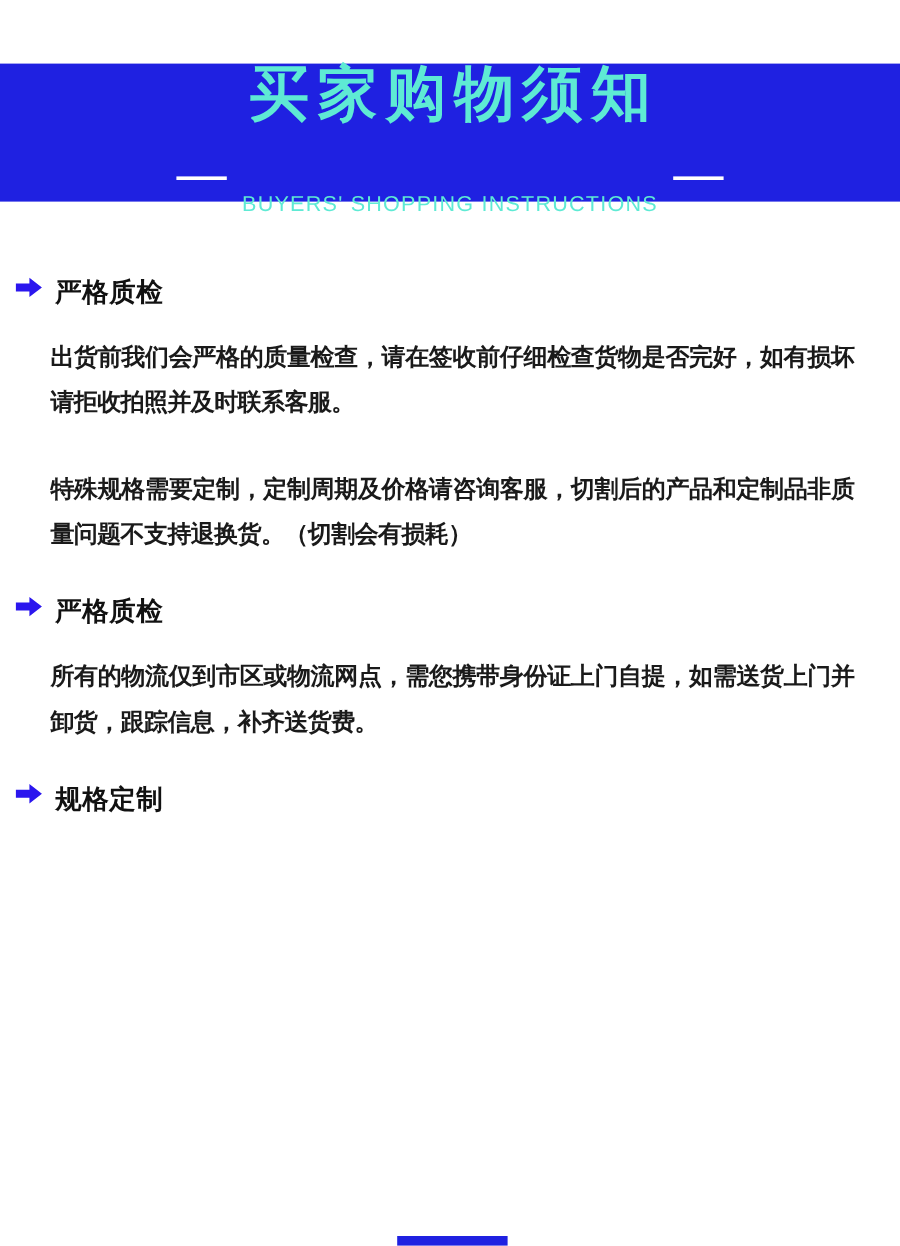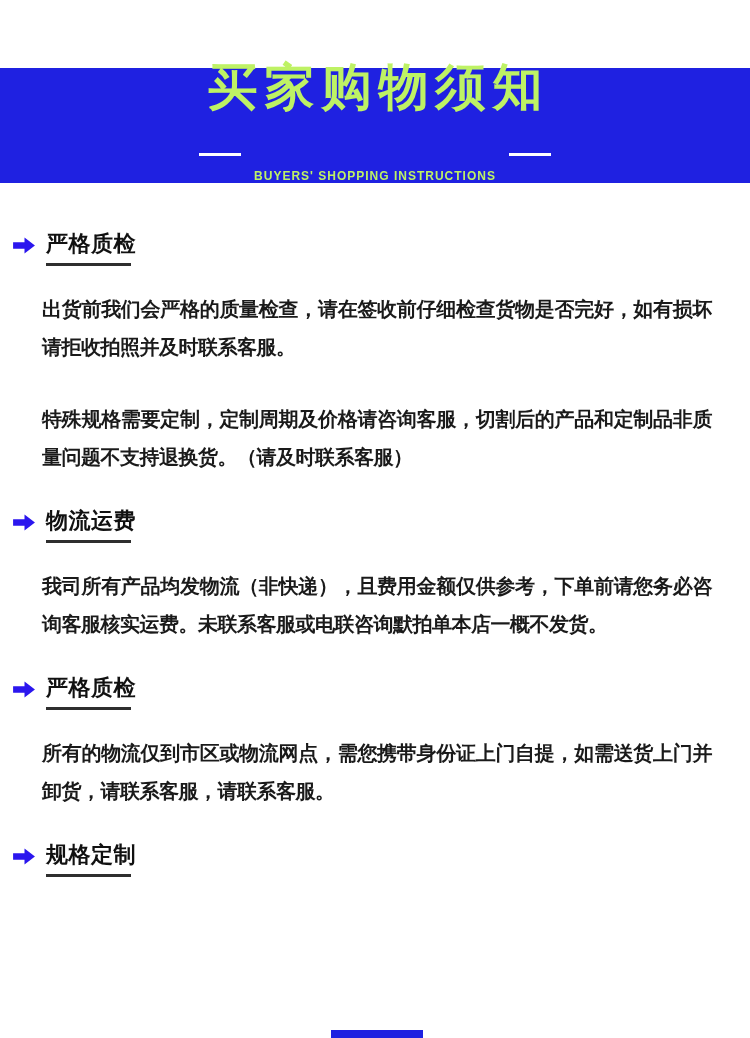--- a/index.html
+++ b/index.html
@@ -14,42 +14,42 @@
   body{
     width:750px;height:1038px;
     background:#ffffff;
     font-family:"Liberation Sans","DejaVu Sans",sans-serif;
     position:relative;
     overflow:hidden;
   }
   
   .banner{
     position:absolute;
-    top:68px;left:0;
+    top:53px;left:0;
     width:750px;height:115px;
     background:var(--banner-blue);
-    color:#bef264;
+    color:#5eead4;
     display:flex;flex-direction:column;
-    align-items:center;justify-content:flex-end;
+    align-items:center;justify-content:space-between;
   }
   .banner-title{
     font-size:50px;
     font-weight:bold;
     letter-spacing:7px;
     text-indent:7px;
     line-height:1;
     white-space:nowrap;
   }
   .banner-sub{
     margin-top:13px;
     display:flex;align-items:center;gap:13px;
   }
   .banner-sub-text{
-    font-size:12px;
-    font-weight:bold;
+    font-size:18px;
+    font-weight:normal;
     letter-spacing:1px;
     white-space:nowrap;
     margin-top:44px;
   }
   .dash{width:42px;height:3px;background:#ffffff;}
   
   .content{
     position:absolute;
     top:183px;left:0;
     width:750px;
@@ -60,21 +60,21 @@
     display:flex;
     align-items:center;
     gap:10px;
   }
   .arrow-icon{
     width:23px;height:19px;
     flex:0 0 auto;
     color:var(--arrow-blue);
     margin-top:-9px;
   }
-  .title-wrap{display:inline-flex;flex-direction:column;}
+  .title-wrap{display:inline-flex;flex-direction:row;}
   .sec-title{
     font-size:22px;
     font-weight:bold;
     color:var(--heading-text);
     letter-spacing:0.5px;
     line-height:1;
     white-space:nowrap;
   }
   .sec-underline{
     height:3px;
@@ -123,47 +123,35 @@
         </svg>
         <span class="title-wrap">
           <span class="sec-title">严格质检</span>
           <span class="sec-underline"></span>
         </span>
       </div>
       <div class="sec-body">出货前我们会严格的质量检查，请在签收前仔细检查货物是否完好，如有损坏请拒收拍照并及时联系客服。</div>
     </div>
 
     <div class="section">
-      <div class="sec-body">特殊规格需要定制，定制周期及价格请咨询客服，切割后的产品和定制品非质量问题不支持退换货。（请及时联系客服）</div>
+      <div class="sec-body">特殊规格需要定制，定制周期及价格请咨询客服，切割后的产品和定制品非质量问题不支持退换货。（切割会有损耗）</div>
     </div>
 
-    <div class="section">
-      <div class="sec-head">
-        <svg class="arrow-icon" viewBox="0 0 24 20">
-          <polygon points="0,6.5 12,6.5 12,1.5 23,10 12,18.5 12,13.5 0,13.5" fill="currentColor"></polygon>
-        </svg>
-        <span class="title-wrap">
-          <span class="sec-title">物流运费</span>
-          <span class="sec-underline"></span>
-        </span>
-      </div>
-      <div class="sec-body">我司所有产品均发物流（非快递），且费用金额仅供参考，下单前请您务必咨询客服核实运费。未联系客服或电联咨询默拍单本店一概不发货。</div>
-    </div>
 
     <div class="section">
       <div class="sec-head">
         <svg class="arrow-icon" viewBox="0 0 24 20">
           <polygon points="0,6.5 12,6.5 12,1.5 23,10 12,18.5 12,13.5 0,13.5" fill="currentColor"></polygon>
         </svg>
         <span class="title-wrap">
           <span class="sec-title">严格质检</span>
           <span class="sec-underline"></span>
         </span>
       </div>
-      <div class="sec-body">所有的物流仅到市区或物流网点，需您携带身份证上门自提，如需送货上门并卸货，请联系客服，请联系客服。</div>
+      <div class="sec-body">所有的物流仅到市区或物流网点，需您携带身份证上门自提，如需送货上门并卸货，跟踪信息，补齐送货费。</div>
     </div>
 
     <div class="section">
       <div class="sec-head">
         <svg class="arrow-icon" viewBox="0 0 24 20">
           <polygon points="0,6.5 12,6.5 12,1.5 23,10 12,18.5 12,13.5 0,13.5" fill="currentColor"></polygon>
         </svg>
         <span class="title-wrap">
           <span class="sec-title">规格定制</span>
           <span class="sec-underline"></span>

